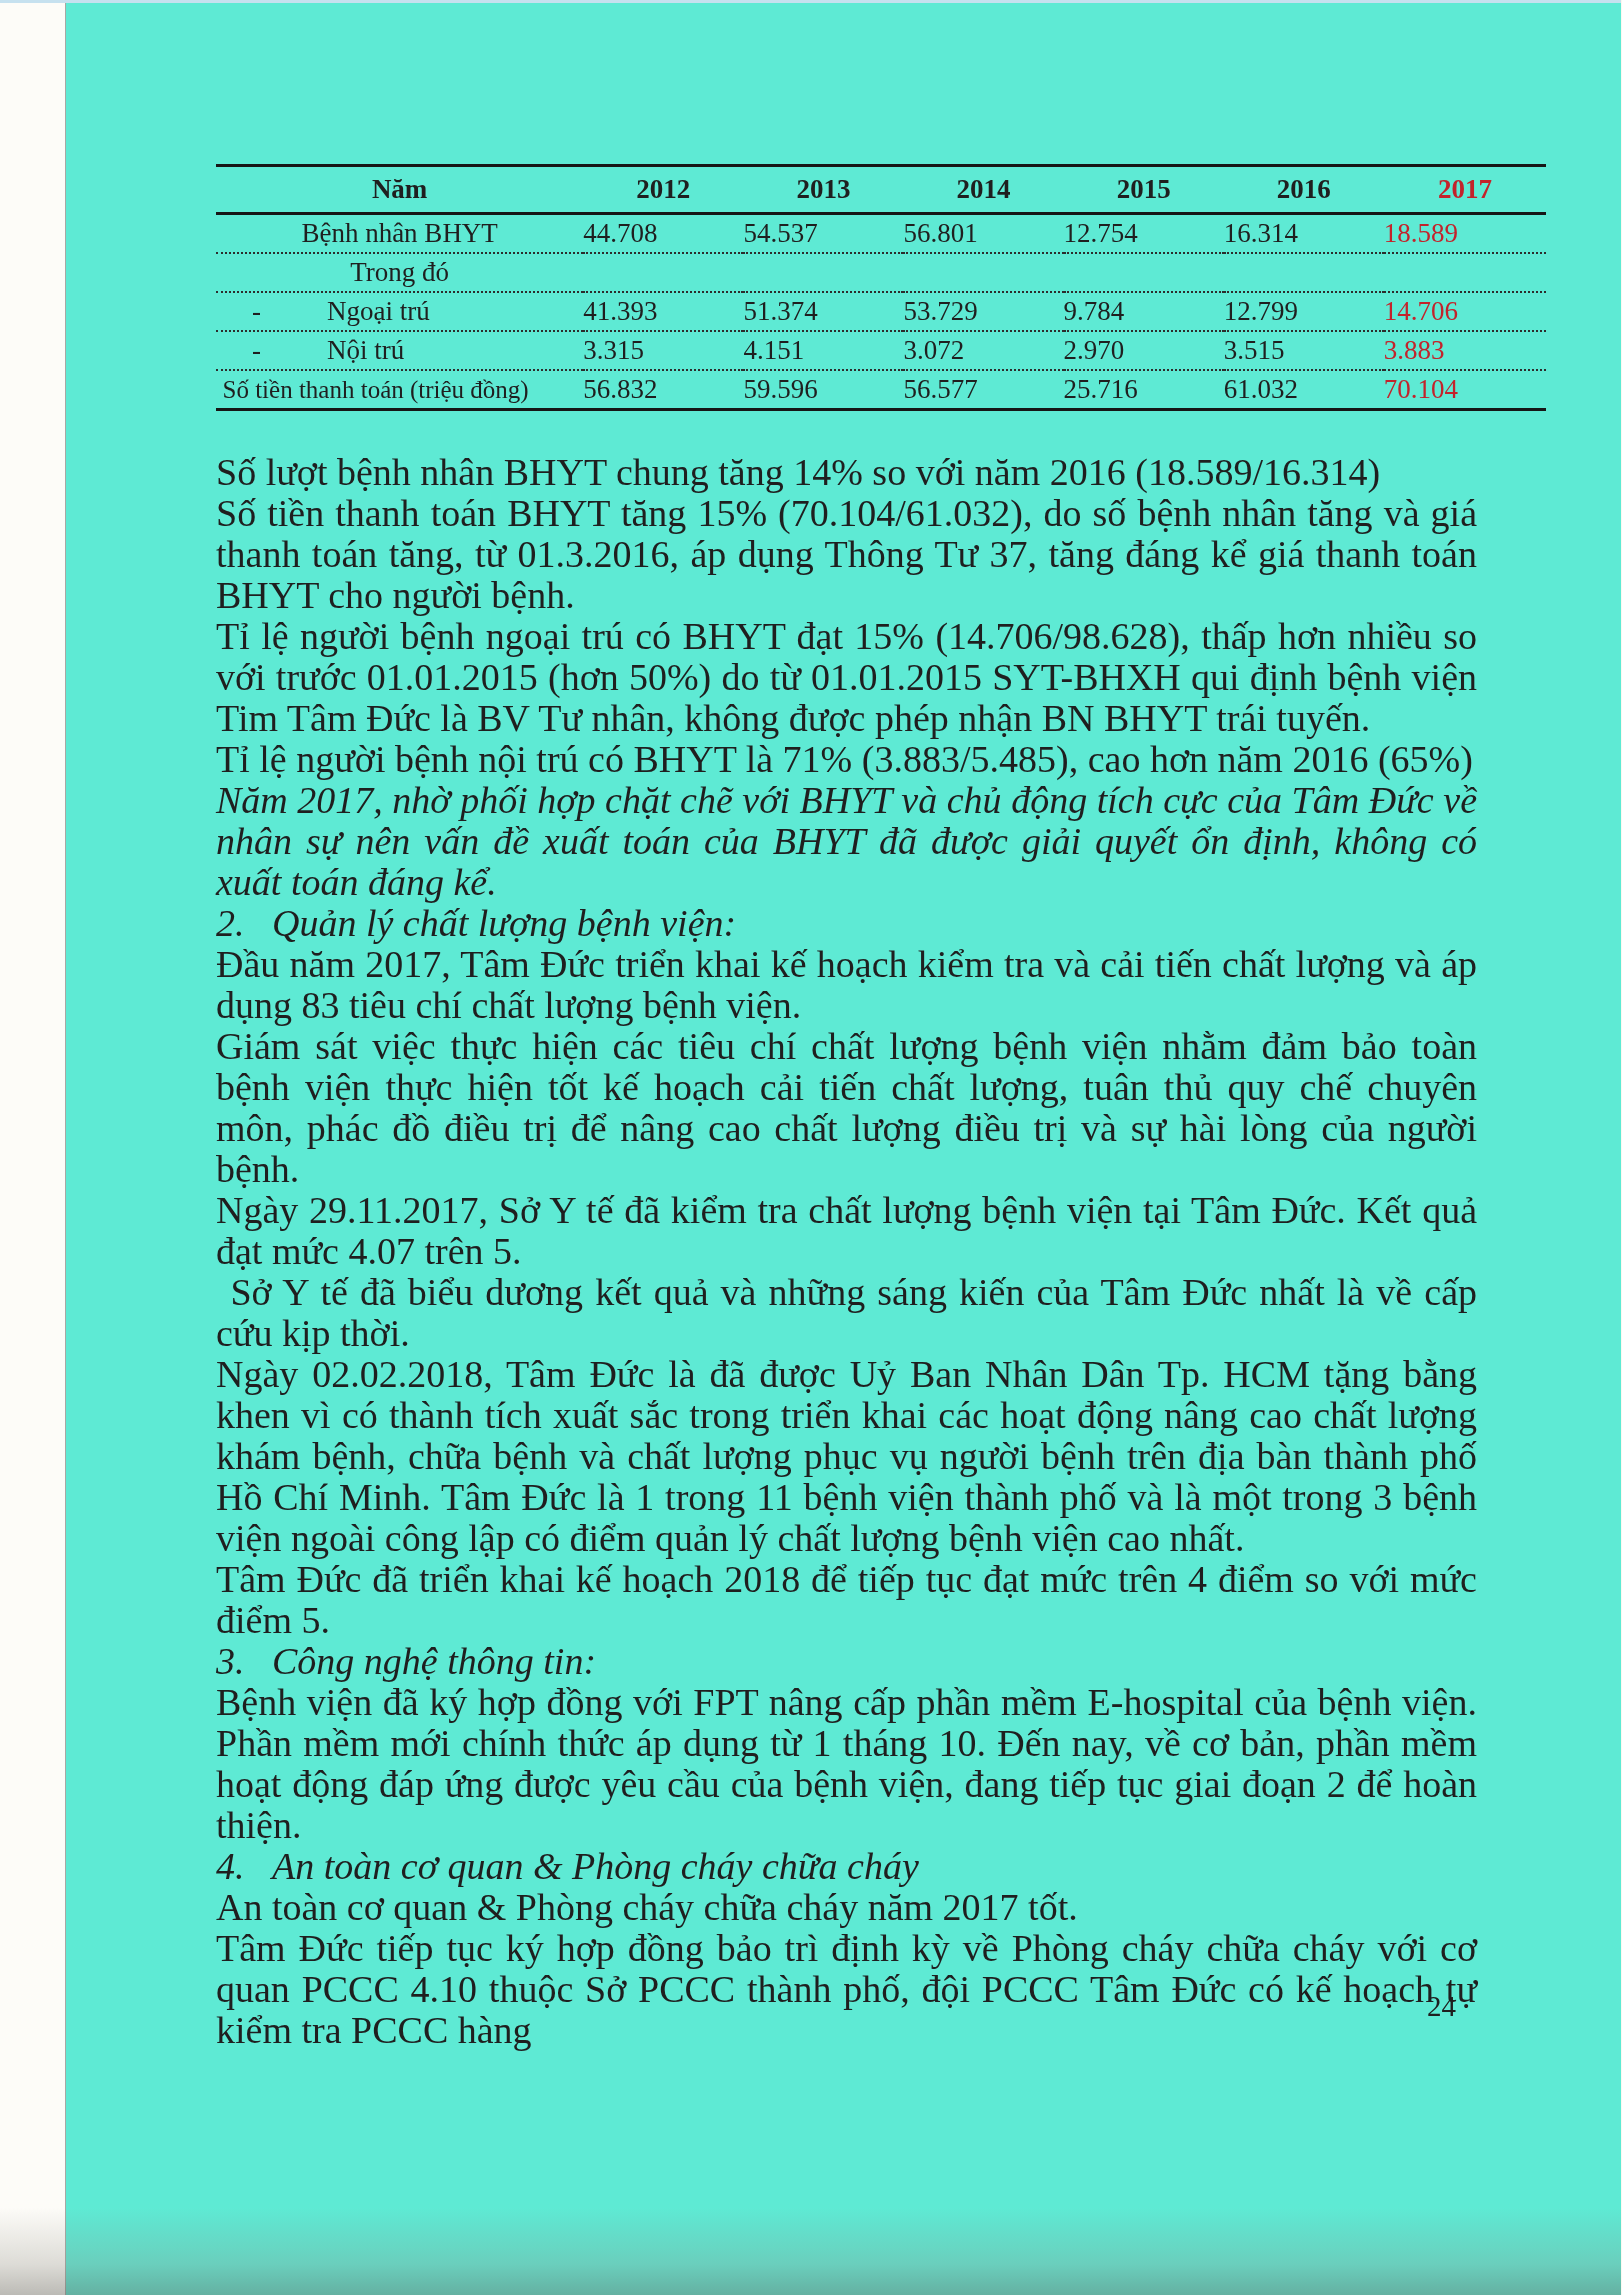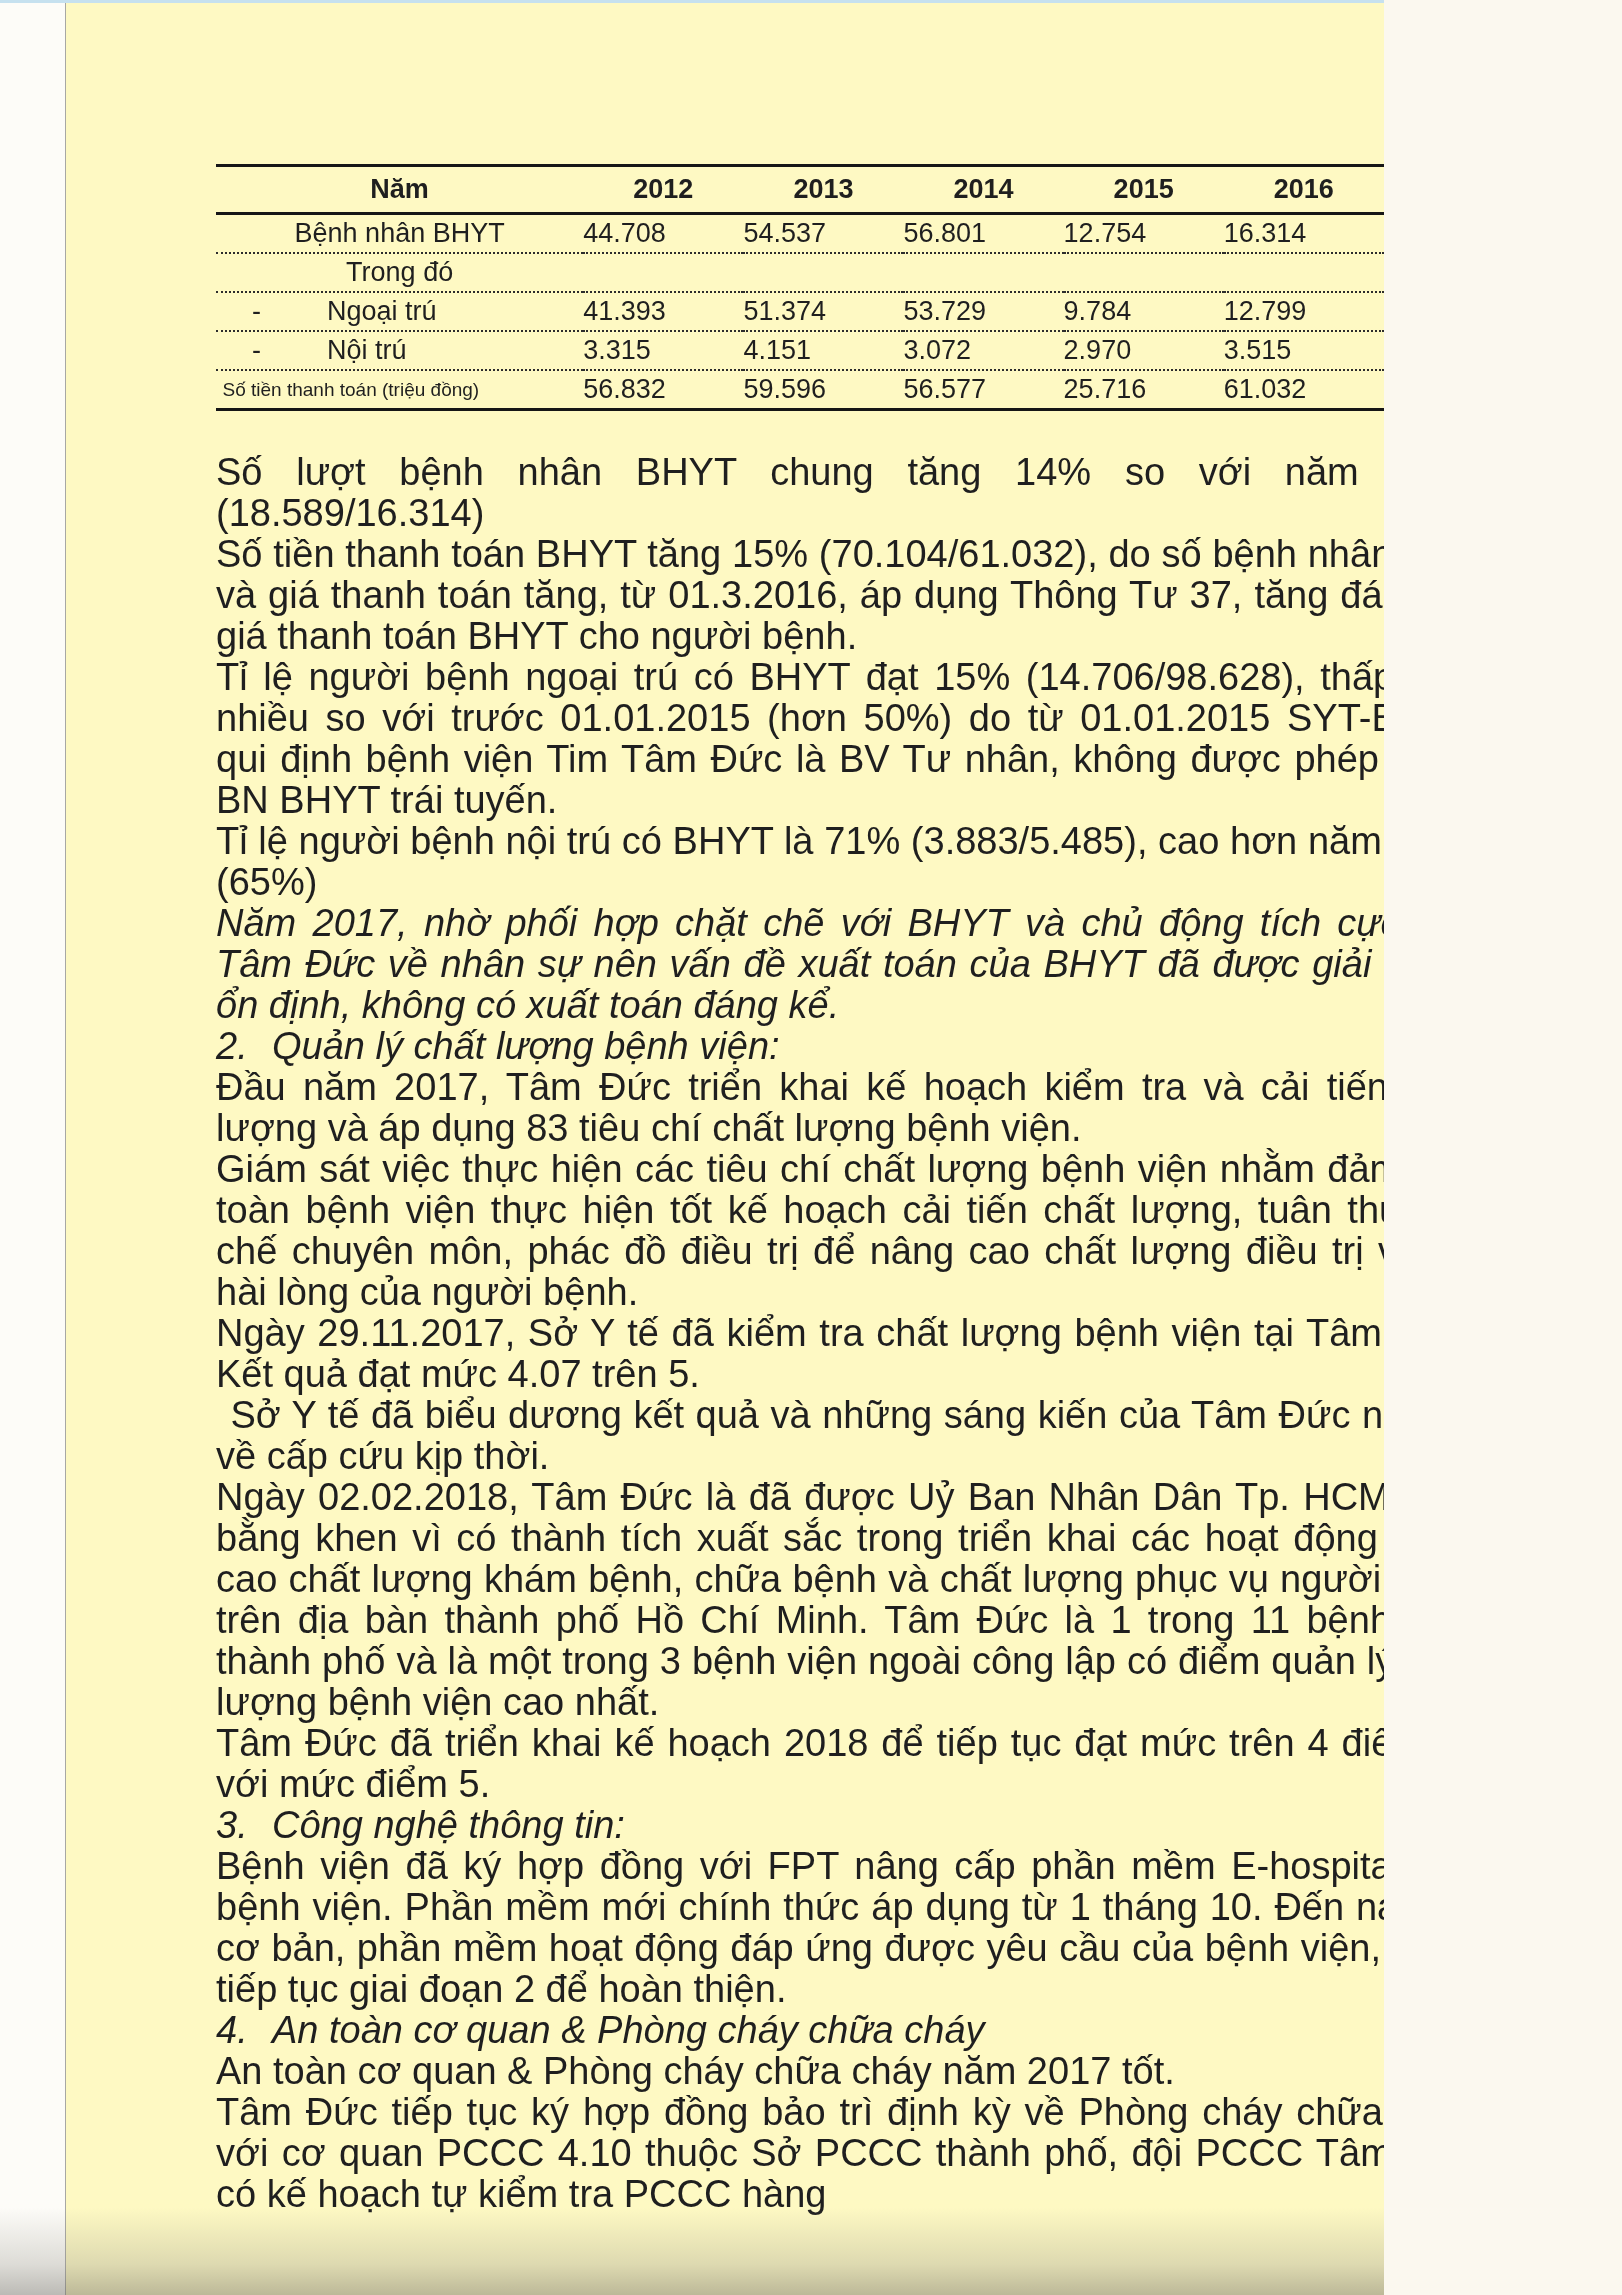--- a/index.html
+++ b/index.html
@@ -1,22 +1,22 @@
 <!DOCTYPE html>
 <html style="font-size:10.5px"><head>
 <meta charset="utf-8">
 <style>
   html, body { margin: 0; padding: 0; background: #fbf8ef; }
   .page {
     position: relative;
-    width: 1384px;
+    width: 1621px;
     height: 2295px;
-    background: #fef9c3;
+    background: #5eead4;
     overflow: hidden;
-    font-family: Liberation Sans, sans-serif;
+    font-family: Liberation Serif, serif;
     color: #1f1f1f;
   }
   .left-strip { position: absolute; top: 0; bottom: 0; left: 0; width: 65px; background: #fdfcf8; }
   .margin-line { position: absolute; top: 0; bottom: 0; left: 65px; width: 1.3px; background: #a8a8a4; }
   .edge-top { position: absolute; top: 0; left: 0; right: 0; height: 2.6px; background: #c6e1ef; }
   .shadow-bottom {
     position: absolute; left: 0; right: 0; bottom: 0; height: 88px;
     background: linear-gradient(to bottom, rgba(138,136,128,0) 0%, rgba(138,136,128,0.28) 65%, rgba(108,106,100,0.45) 100%);
   }
 
@@ -30,21 +30,21 @@
     vertical-align: middle; overflow: hidden; white-space: nowrap;
   }
   .data-table thead tr { border-top: 3.9px solid #161616; border-bottom: 3.9px solid #161616; }
   .data-table thead th { font-weight: bold; text-align: center; height: 45px; }
   .data-table tbody tr { border-bottom: 2px dotted #2c2c2c; height: 39px; }
   .data-table tbody tr.last { border-bottom: 3.9px solid #161616; }
   .data-table td.num { }
   .data-table td.center { text-align: center; }
   .data-table td.dash-cell { text-align: left; padding-left: 36px; }
   .data-table td.dash-cell .dash { display: inline-block; width: 75px; }
-  .data-table td.left-small { text-align: left; font-size: 19px; padding-left: 6.5px; }
+  .data-table td.left-small { text-align: left; font-size: 25px; padding-left: 6.5px; }
   .red { color: #c3232b; }
 
   
   .content {
     position: absolute; top: 452px; left: 216px; width: 1261px;
     font-size: 38px; line-height: 41px; text-align: justify;
   }
   .content p { margin: 0; }
   .gap-sm { margin-top: 41px; }
   .gap-lg { margin-top: 62px; }

